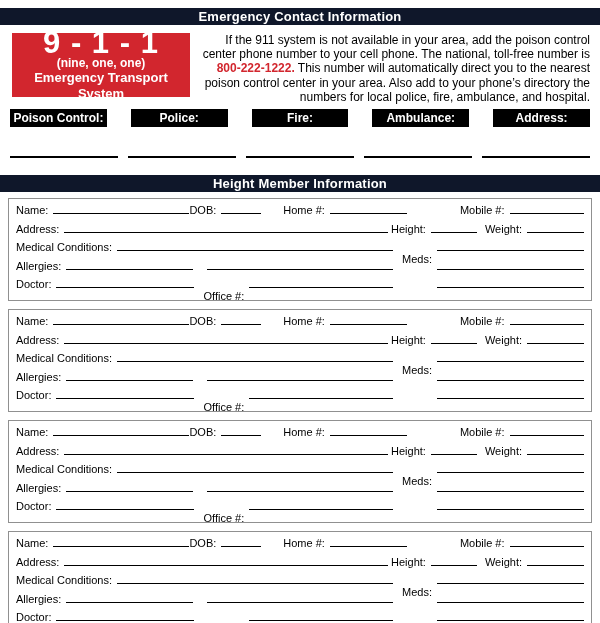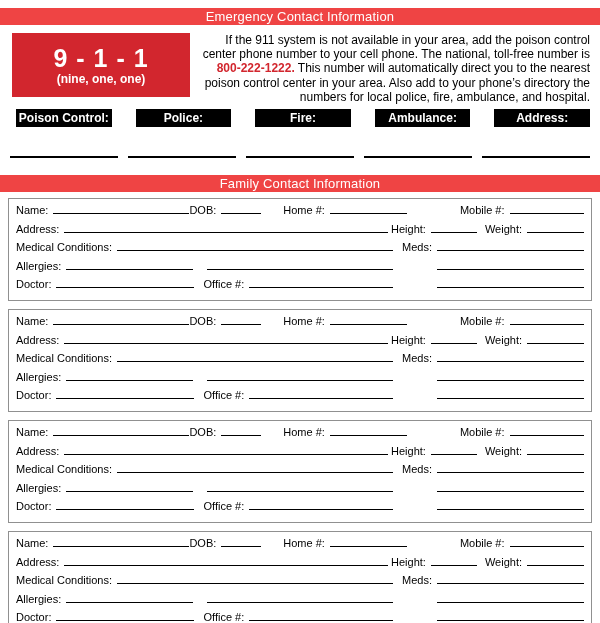--- a/index.html
+++ b/index.html
@@ -2,97 +2,98 @@
 <html><head>
 <meta charset="utf-8">
 <style>
   html,body{margin:0;padding:0;background:#fff;}
   #page{
     position:relative;width:600px;height:623px;overflow:hidden;background:#fff;
     font-family:"Liberation Sans",sans-serif;color:#000;
   }
   
   .titlebar{
-    height:17px;background:#ef4444;color:#fff;text-align:center;
-    font-weight:normal;font-size:13px;line-height:17px;letter-spacing:.2px;
+    height:17px;background:#0f172a;color:#fff;text-align:center;
+    font-weight:bold;font-size:13px;line-height:17px;letter-spacing:.2px;
   }
   .titlebar.first{margin-top:8px;}
   
   .top-row{display:flex;margin:8px 10px 0 12px;}
   .badge{
     width:178px;height:64px;flex:0 0 178px;background:#d2262e;color:#fff;
     text-align:center;font-weight:bold;display:flex;flex-direction:column;
     justify-content:center;
   }
-  .badge .l1{font-size:25px;line-height:27px;letter-spacing:1px;}
+  .badge .l1{font-size:31px;line-height:27px;letter-spacing:1px;}
   .badge .l2{font-size:12px;line-height:14px;}
   .badge .l3{font-size:13px;line-height:16px;}
   .para{
     margin-left:9px;width:396px;font-size:12px;line-height:14.2px;
     text-align:right;
   }
   .para .phone{color:#d2262e;font-weight:bold;}
   
-  .contacts-row{display:flex;gap:24px;margin:5px 10px 0 16px;}
+  .contacts-row{display:flex;gap:24px;margin:5px 10px 0 10px;}
   .contact-bar{
     flex:1;height:18px;background:#000;color:#fff;font-weight:bold;
     font-size:12px;line-height:18px;text-align:center;
   }
   .contacts-lines{display:flex;gap:10px;margin:29px 10px 0 10px;}
   .contact-line{flex:1;height:0;border-bottom:2px solid #000;}
   .titlebar.second{margin-top:17px;}
   
   .blocks{margin:6px 8px 0 8px;}
   .member-block{
     box-sizing:border-box;height:103px;border:1px solid #909090;
     padding:4px 7px 0 7px;margin-bottom:8px;background:#fff;
   }
   .row{display:flex;align-items:flex-start;height:18.6px;}
   .lbl{font-size:11px;line-height:15px;white-space:nowrap;flex:0 0 auto;}
   .ln{
     display:block;height:10px;border-bottom:1.5px solid #000;
     margin-left:5px;margin-bottom:3px;flex:0 0 auto;
   }
   .ln.grow{flex:1 1 auto;}
-  .ml3{margin-left:3px;}  .ml8{margin-left:8px;}   .ml9{margin-left:9px;}
+  .ml3{margin-left:3px;}  .ml8{margin-left:8px;}   .ml9{margin-left:9px;margin-top:12px;}
   .ml14{margin-left:14px;}.ml16{} .ml21{margin-left:21px;padding-left:32px;}
   .ml22{margin-left:22px;}.ml44{margin-left:44px;}
 </style>
 </head>
 <body>
 
 <div id="page">
 
   <div class="titlebar first">Emergency Contact Information</div>
 
   <div class="top-row">
     <div class="badge">
       <div class="l1">9 - 1 - 1</div>
       <div class="l2">(nine, one, one)</div>
+      <div class="l3">Emergency Transport System</div>
     </div>
     <div class="para"><span>If the 911 system is not available in your area, add the poison control center phone number to your cell phone. The national, toll-free number is </span><span class="phone">800-222-1222.</span><span> This number will automatically direct you to the nearest poison control center in your area. Also add to your phone’s directory the numbers for local police, fire, ambulance, and hospital.</span></div>
   </div>
 
   <div class="contacts-row">
     <div class="contact-bar">Poison Control:</div>
     <div class="contact-bar">Police:</div>
     <div class="contact-bar">Fire:</div>
     <div class="contact-bar">Ambulance:</div>
     <div class="contact-bar">Address:</div>
   </div>
 
   <div class="contacts-lines">
     <div class="contact-line"></div>
     <div class="contact-line"></div>
     <div class="contact-line"></div>
     <div class="contact-line"></div>
     <div class="contact-line"></div>
   </div>
 
-  <div class="titlebar second">Family Contact Information</div>
+  <div class="titlebar second">Height Member Information</div>
 
   <div class="blocks">
 
     <div class="member-block">
       <div class="row">
         <span class="lbl">Name:</span>
         <span class="ln" style="width:136px"></span>
         <span class="lbl ml16">DOB:</span>
         <span class="ln" style="width:40px"></span>
         <span class="lbl ml22">Home #:</span>

